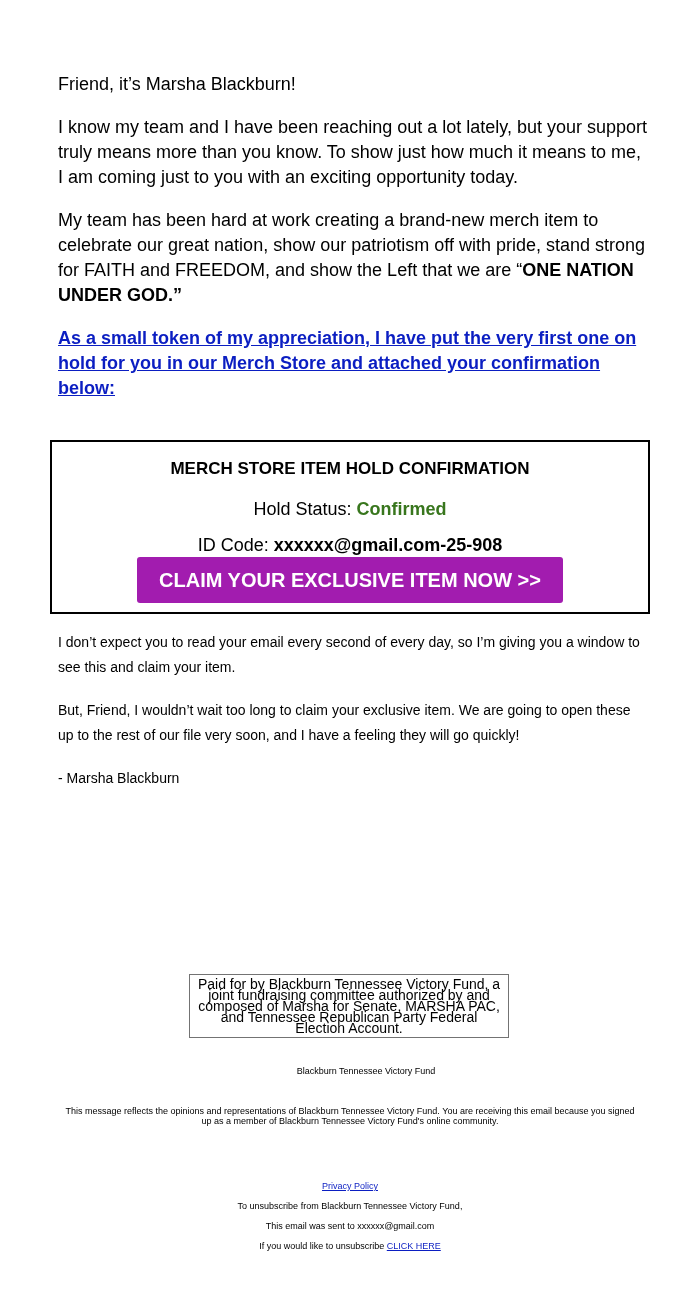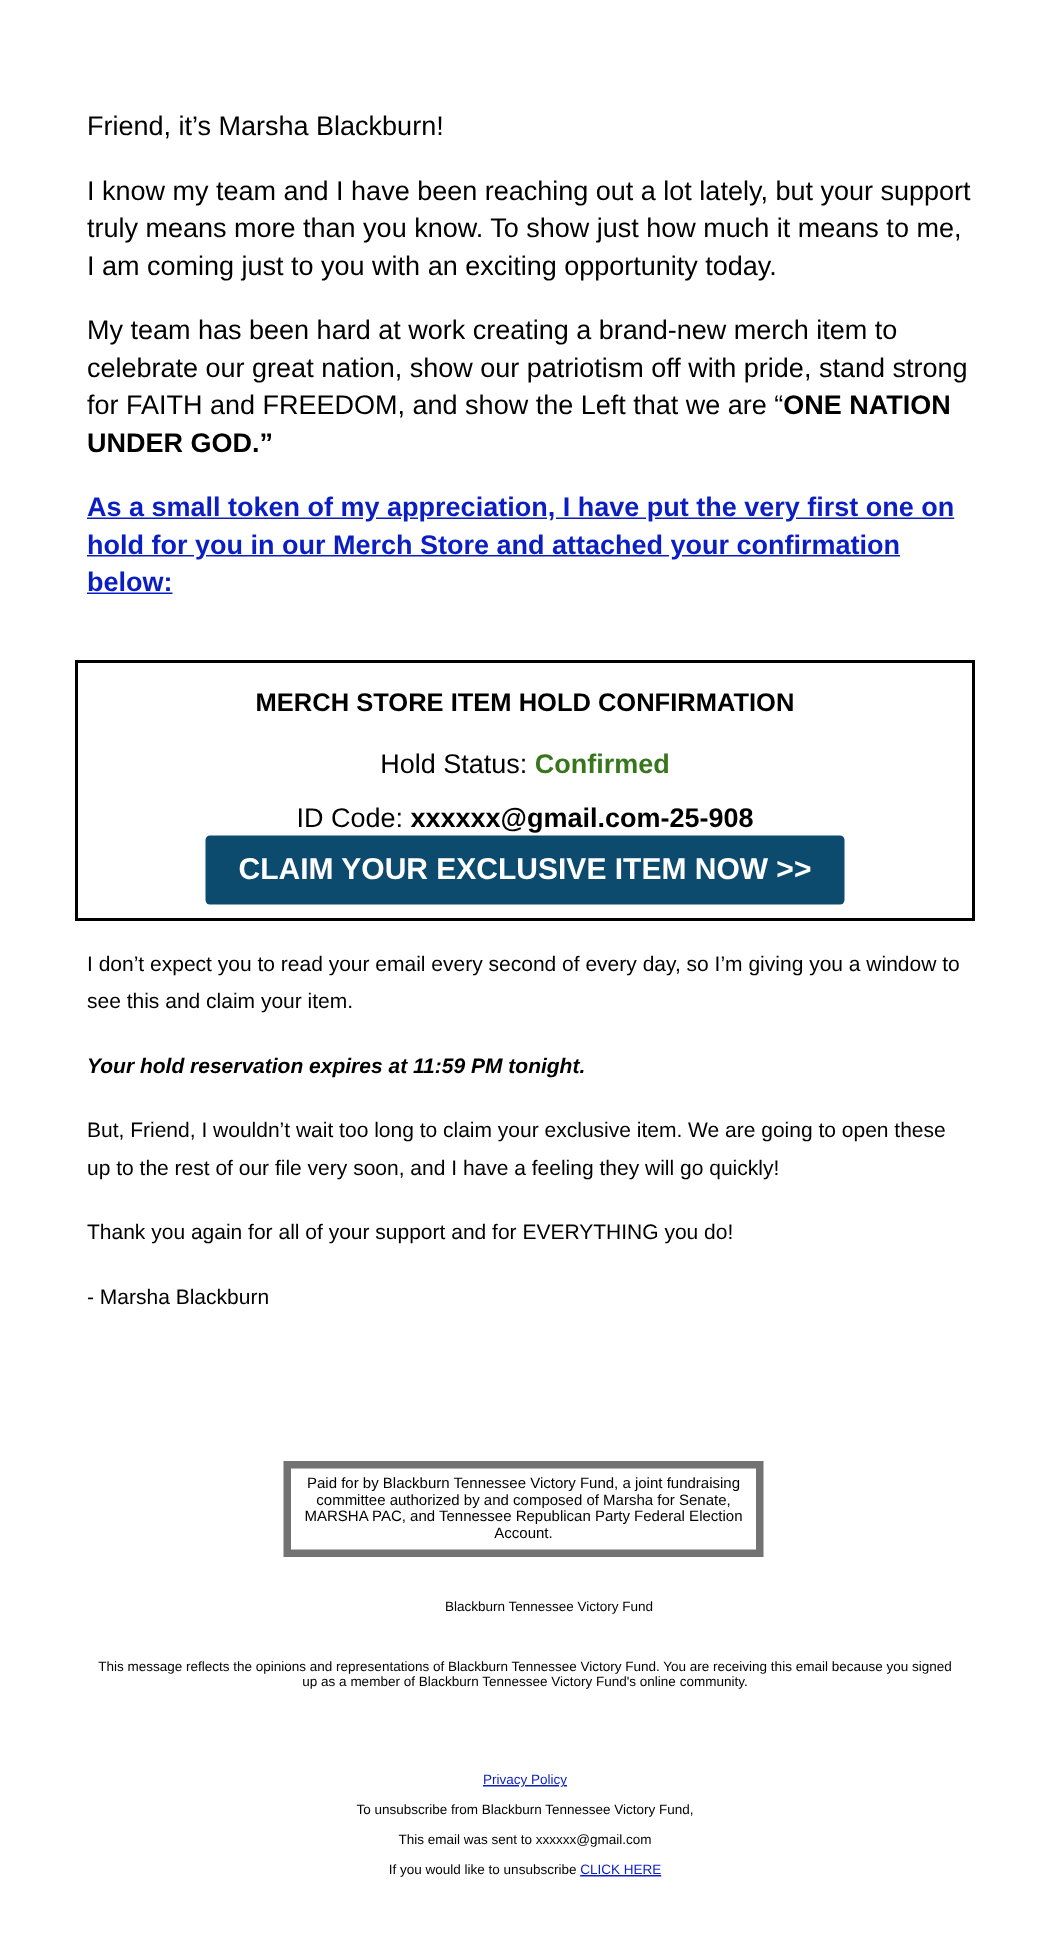--- a/index.html
+++ b/index.html
@@ -68,21 +68,21 @@
       color: #38761d;
       font-weight: bold;
     }
     .id-value { font-weight: bold; }
     .claim-button {
       position: absolute;
       left: 85px;
       top: 115px;
       width: 426px;
       height: 46px;
-      background: #0c4a6e;
+      background: #a21caf;
       border-radius: 3px;
       color: #ffffff;
       font-weight: bold;
       font-size: 20px;
       line-height: 46px;
       text-align: center;
       cursor: pointer;
     }
 
     .after-box {
@@ -96,22 +96,22 @@
     .after-box p {
       margin: 0 0 18px 0;
     }
 
     .disclaimer-box {
       position: absolute;
       left: 189px;
       top: 974px;
       width: 320px;
       height: 64px;
-      border: 5px solid #737373;
-      font-size: 10px;
+      border: 1px solid #737373;
+      font-size: 14px;
       line-height: 11px;
       text-align: center;
       display: flex;
       align-items: center;
       justify-content: center;
       padding: 0 6px;
       box-sizing: border-box;
     }
     .footer {
       position: absolute;
@@ -146,23 +146,21 @@
 
 <div class="confirm-box">
   <div class="confirm-title">MERCH STORE ITEM HOLD CONFIRMATION</div>
   <div class="confirm-status"><span>Hold Status: </span><span class="status-confirmed">Confirmed</span></div>
   <div class="confirm-id"><span>ID Code: </span><span class="id-value">xxxxxx@gmail.com-25-908</span></div>
   <div class="claim-button">CLAIM YOUR EXCLUSIVE ITEM NOW &gt;&gt;</div>
 </div>
 
 <div class="after-box">
   <p>I don’t expect you to read your email every second of every day, so I’m giving you a window to see this and claim your item.</p>
-  <p class="bold-italic">Your hold reservation expires at 11:59 PM tonight.</p>
   <p>But, Friend, I wouldn’t wait too long to claim your exclusive item. We are going to open these up to the rest of our file very soon, and I have a feeling they will go quickly!</p>
-  <p>Thank you again for all of your support and for EVERYTHING you do!</p>
   <p>- Marsha Blackburn</p>
 </div>
 
 <div class="disclaimer-box">
   <span>Paid for by Blackburn Tennessee Victory Fund, a joint fundraising committee authorized by and composed of Marsha for Senate, MARSHA PAC, and Tennessee Republican Party Federal Election Account.</span>
 </div>
 
 <div class="footer address">
   <div>Blackburn Tennessee Victory Fund</div>
 </div>

